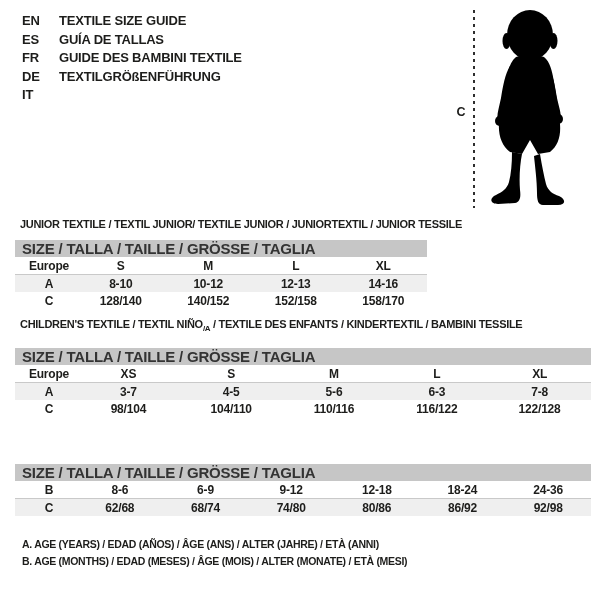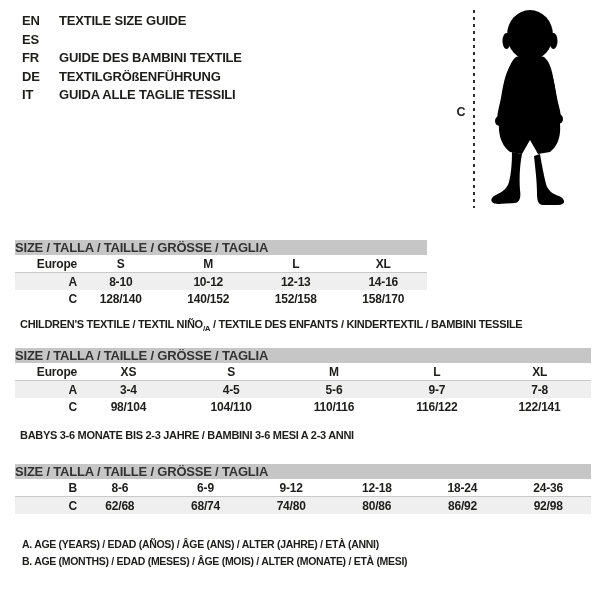--- a/index.html
+++ b/index.html
@@ -20,54 +20,54 @@
   .measure-label{position:absolute;left:453px;top:105px;width:16px;text-align:center;font-size:12.5px;}
   .baby{position:absolute;left:482px;top:6px;}
   
   .sec-title{position:absolute;left:20px;font-size:11px;line-height:16px;letter-spacing:-0.3px;white-space:nowrap;}
   .subsc{font-size:8px;vertical-align:sub;letter-spacing:-0.3px;}
   
   .tbl{position:absolute;left:15px;}
   table{border-collapse:collapse;table-layout:fixed;width:100%;}
   td{font-size:12px;font-weight:700;text-align:center;height:17px;padding:0;letter-spacing:-0.2px;vertical-align:middle;}
   tr.bar td{
-    background:var(--bar,#c6c6c6);text-align:left;font-size:13px;height:15px;
-    color:#333;letter-spacing:-0.2px;
+    background:var(--bar,#c6c6c6);text-align:left;font-size:15px;height:15px;
+    padding-left:7px;color:#333;letter-spacing:-0.2px;
   }
-  td.lbl{text-align:right;padding-left:6px;margin-top:14px;}
+  td.lbl{text-align:center;padding-left:6px;margin-top:14px;}
   tr.shade td{background:var(--shade,#efefef);}
   tr.rule td{border-bottom:1px solid var(--rule,#c9c9c9);}
   col.c-lbl{width:62px;}
   
   .notes{position:absolute;left:22px;top:536px;font-size:10.5px;line-height:17px;letter-spacing:-0.3px;white-space:nowrap;}
 </style>
 </head>
 <body>
 
 <div class="page">
 
   <div class="lang-list">
     <div class="lang-row">
       <span class="lang-code">EN</span>
       <span class="lang-label">TEXTILE SIZE GUIDE</span>
     </div>
     <div class="lang-row">
       <span class="lang-code">ES</span>
+      <span class="lang-label">GUÍA DE TALLAS</span>
     </div>
     <div class="lang-row">
       <span class="lang-code">FR</span>
       <span class="lang-label">GUIDE DES BAMBINI TEXTILE</span>
     </div>
     <div class="lang-row">
       <span class="lang-code">DE</span>
       <span class="lang-label">TEXTILGRÖßENFÜHRUNG</span>
     </div>
     <div class="lang-row">
       <span class="lang-code">IT</span>
-      <span class="lang-label">GUIDA ALLE TAGLIE TESSILI</span>
     </div>
   </div>
 
   <div class="measure-line"></div>
   <div class="measure-label">C</div>
   <svg class="baby" width="94" height="202" viewBox="0 0 94 202" fill="#000">
     <ellipse cx="48" cy="29" rx="23" ry="25"></ellipse>
     <ellipse cx="24.5" cy="35" rx="4" ry="8"></ellipse>
     <ellipse cx="71.5" cy="35" rx="4" ry="8"></ellipse>
     <path d="M34,51 C28,56 26,64 24,76 C22,90 18,104 17,116 C16,130 20,140 28,146
@@ -78,20 +78,21 @@
     <ellipse cx="17.5" cy="115" rx="4.5" ry="5"></ellipse>
     <path d="M66,60 C71,68 73,80 75,92 C77,102 80,108 78,114 C76,119 71,117 70,110
              C68,98 65,86 63,75 C62,68 63,63 66,60 Z"></path>
     <ellipse cx="76.5" cy="113" rx="4.5" ry="5"></ellipse>
     <path d="M30,146 C30,158 29,168 27,176 C25,183 20,186 14,189 C7,192 8,198 16,198
              L33,197 C38,196 39,191 38,184 C37,172 38,158 40,148 Z"></path>
     <path d="M58,148 C60,160 62,170 64,178 C66,185 71,188 77,190 C84,193 84,199 76,199
              L61,199 C56,199 55,194 55,187 C55,175 53,160 52,150 Z"></path>
   </svg>
 
+  <div class="sec-title" style="top:216px">JUNIOR TEXTILE / TEXTIL JUNIOR/ TEXTILE JUNIOR / JUNIORTEXTIL / JUNIOR TESSILE</div>
   <div class="tbl" style="top:240px;width:412px">
     <table>
       <colgroup>
           <col class="c-lbl">
           <col>
           <col>
           <col>
           <col>
         </colgroup>
       <tbody>
@@ -141,40 +142,39 @@
       <tr class="rule">
         <td class="lbl">Europe</td>
         <td>XS</td>
         <td>S</td>
         <td>M</td>
         <td>L</td>
         <td>XL</td>
       </tr>
       <tr class="shade">
         <td class="lbl">A</td>
-        <td>3-4</td>
+        <td>3-7</td>
         <td>4-5</td>
         <td>5-6</td>
-        <td>9-7</td>
+        <td>6-3</td>
         <td>7-8</td>
       </tr>
       <tr>
         <td class="lbl">C</td>
         <td>98/104</td>
         <td>104/110</td>
         <td>110/116</td>
         <td>116/122</td>
-        <td>122/141</td>
+        <td>122/128</td>
       </tr>
     </tbody>
       </table>
   </div>
 
   <div class="sec-title" style="top:427px">
-    <div>BABYS 3-6 MONATE BIS 2-3 JAHRE / BAMBINI 3-6 MESI A 2-3 ANNI</div>
   </div>
   <div class="tbl" style="top:464px;width:576px">
     <table>
       <colgroup>
           <col class="c-lbl">
           <col>
           <col>
           <col>
           <col>
           <col>

